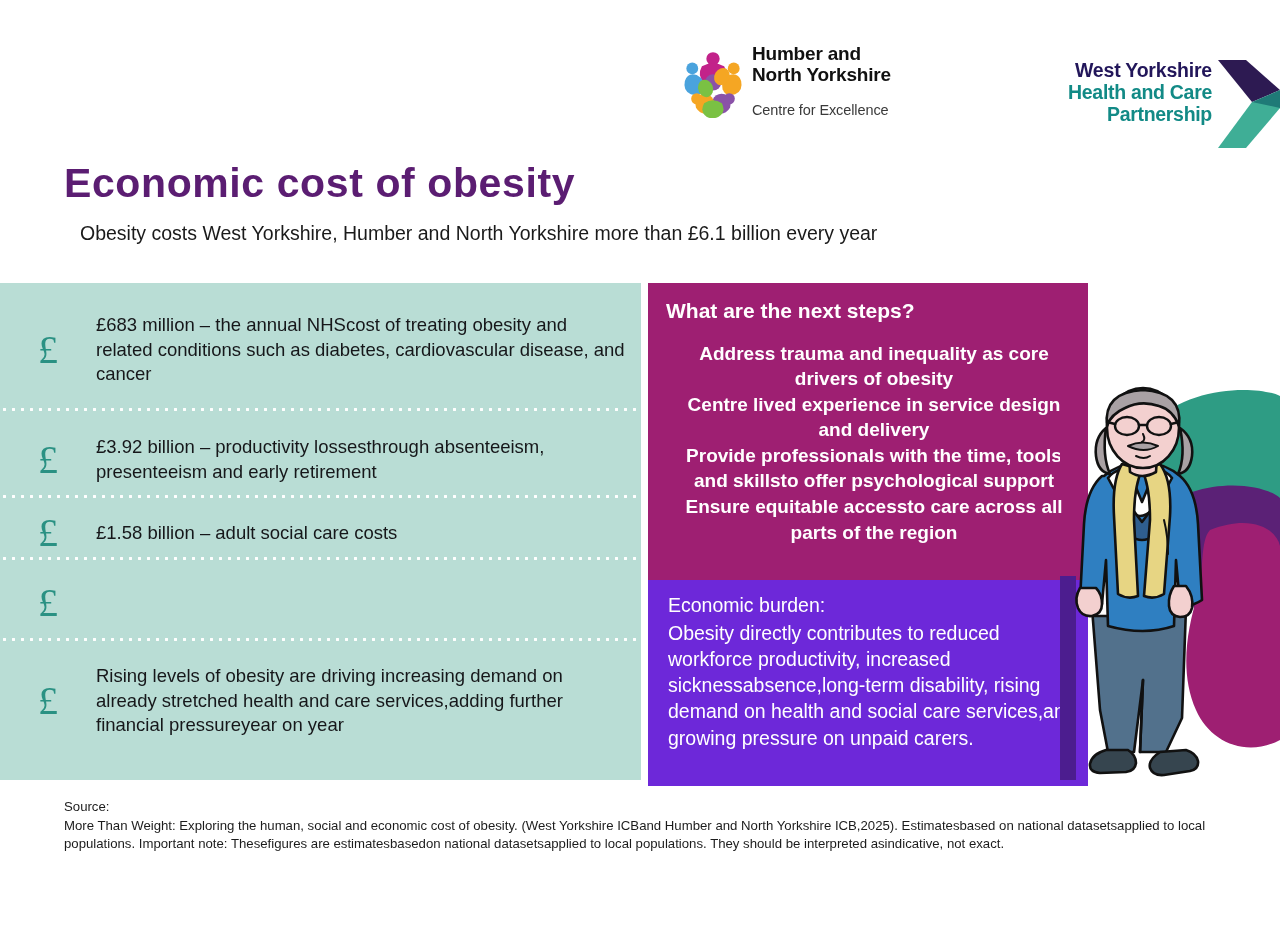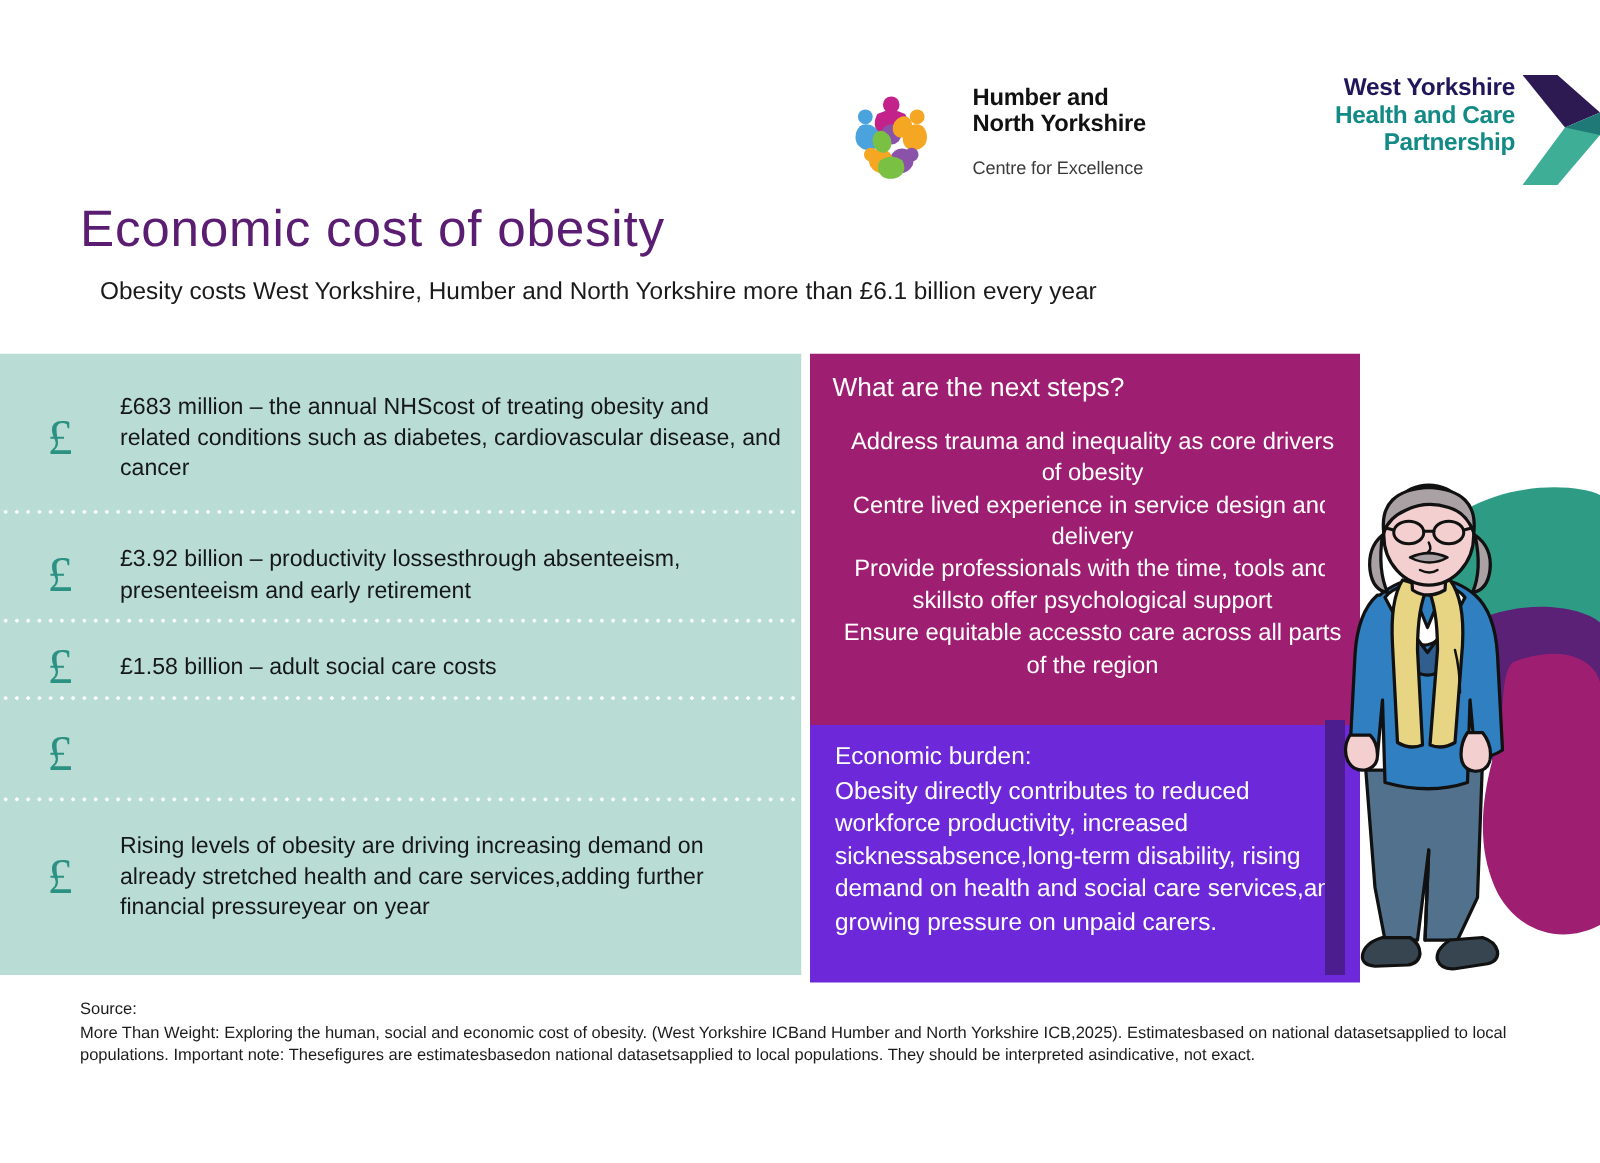--- a/index.html
+++ b/index.html
@@ -8,52 +8,54 @@
     background:#ffffff;
     font-family:"Liberation Sans", sans-serif;
     position:relative;
     overflow:hidden;
     -webkit-font-smoothing:antialiased;
   }
   .page{position:relative;width:1280px;height:930px;overflow:hidden;background:#fff;}
 
   
   .logos{position:absolute;top:0;left:0;width:1280px;height:155px;}
-  .logo-hny{position:absolute;left:676px;top:69px;display:flex;align-items:center;gap:28px;}
+  .logo-hny{position:absolute;left:676px;top:44px;display:flex;align-items:center;gap:2px;}
   .logo-hny .mark{width:74px;height:74px;position:relative;}
   .logo-hny .txt{line-height:1.08;}
   .logo-hny .l1{font-size:19px;font-weight:bold;color:#111;letter-spacing:-0.2px;}
   .logo-hny .l2{font-size:19px;font-weight:bold;color:#111;letter-spacing:-0.2px;}
   .logo-hny .l3{font-size:14.5px;color:#3a3a3a;letter-spacing:-0.1px;margin-top:18px;}
 
   .logo-wy{position:absolute;left:1010px;top:60px;display:flex;}
   .logo-wy .wtxt{text-align:right;line-height:1.12;}
   .logo-wy .w1{font-size:19.5px;font-weight:bold;color:#22165a;letter-spacing:-0.2px;}
   .logo-wy .w2{font-size:19.5px;font-weight:bold;color:#128a86;letter-spacing:-0.3px;}
   .logo-wy .chev{width:62px;height:88px;margin-left:6px;}
 
   
   .title{
     position:absolute;left:64px;top:160px;
     font-size:41px;color:#5b1d72;letter-spacing:0.6px;
     white-space:nowrap;
+    font-weight:bold;
   }
   .subtitle{
     position:absolute;left:80px;top:222px;
     font-size:19.5px;color:#1a1a1a;white-space:nowrap;
   }
 
   
   .panel-mint{
     position:absolute;left:0;top:283px;width:641px;height:497px;
     background:#b9ddd5;
   }
   .panel-magenta{
     position:absolute;left:648px;top:283px;width:440px;height:361px;
     background:#9e1f72;
+    font-weight:bold;
   }
   .panel-purple{
     position:absolute;left:648px;top:580px;width:440px;height:206px;
     background:#6d28d9;
   }
 
   
   .cost-list{position:absolute;left:0;top:0;width:641px;height:497px;}
   .cost-item{position:absolute;left:0;width:641px;display:flex;align-items:center;}
   .pound{

